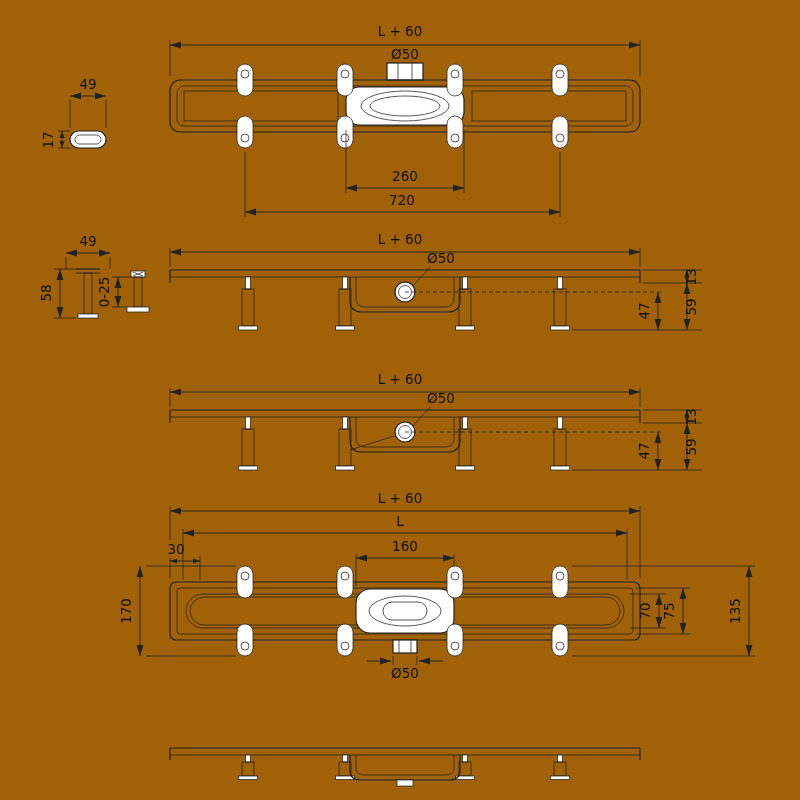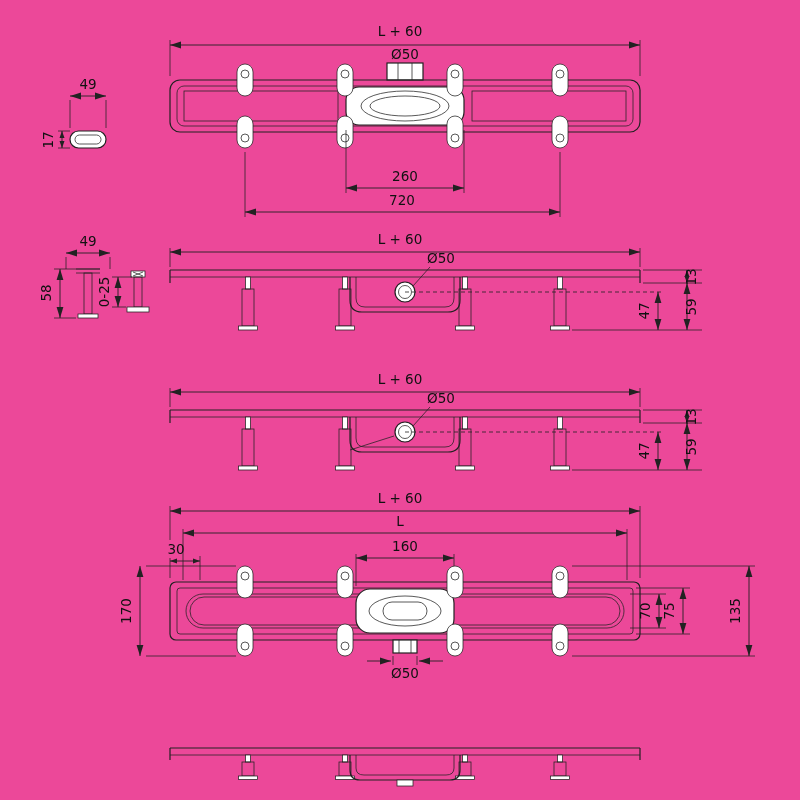--- a/index.html
+++ b/index.html
@@ -1,17 +1,17 @@
 <!DOCTYPE html>
 <html><head>
 <meta charset="utf-8">
 <title>Linear Drain Technical Drawing</title>
 <style>
   html,body{margin:0;padding:0;background:#fff}
-  .sheet{width:800px;height:800px;background:#ec4899;position:relative;font-family:"DejaVu Sans","Liberation Sans",sans-serif}
+  .sheet{width:800px;height:800px;background:#a16207;position:relative;font-family:"DejaVu Sans","Liberation Sans",sans-serif}
   svg{display:block}
   svg text{font-family:"DejaVu Sans","Liberation Sans",sans-serif;font-size:13.5px;fill:#111}
   .tm{text-anchor:middle}
   .ln{stroke:#222;stroke-width:1.2;fill:none}
   .thin{stroke:#222;stroke-width:0.75;fill:none}
   .dim{stroke:#222;stroke-width:0.9;fill:none}
   .dsh{stroke:#222;stroke-width:0.8;fill:none;stroke-dasharray:4 3}
   .wf{fill:#fff}
 </style>
 </head>

